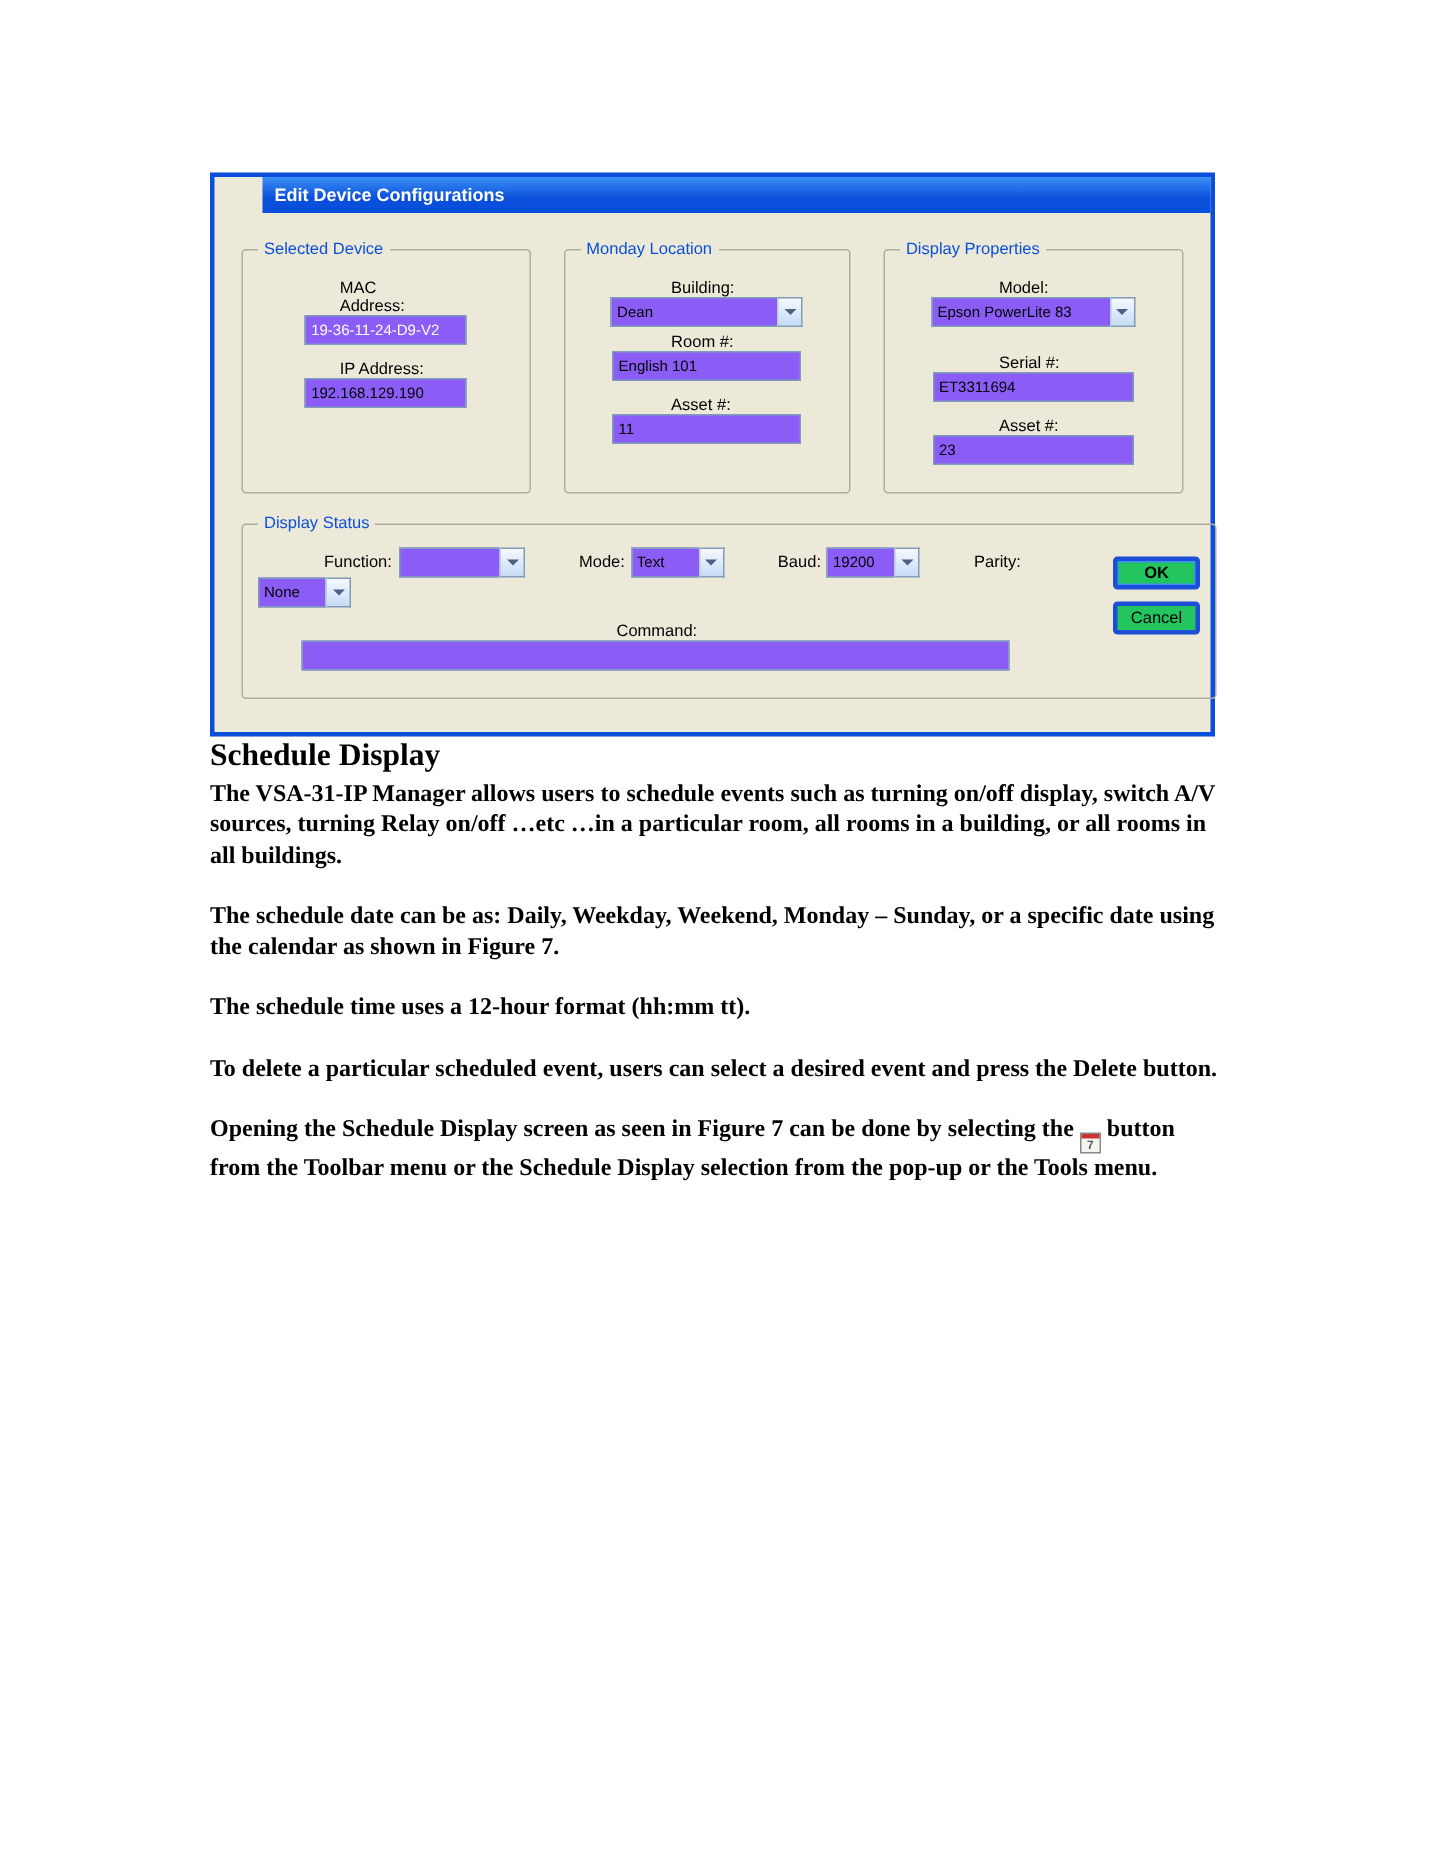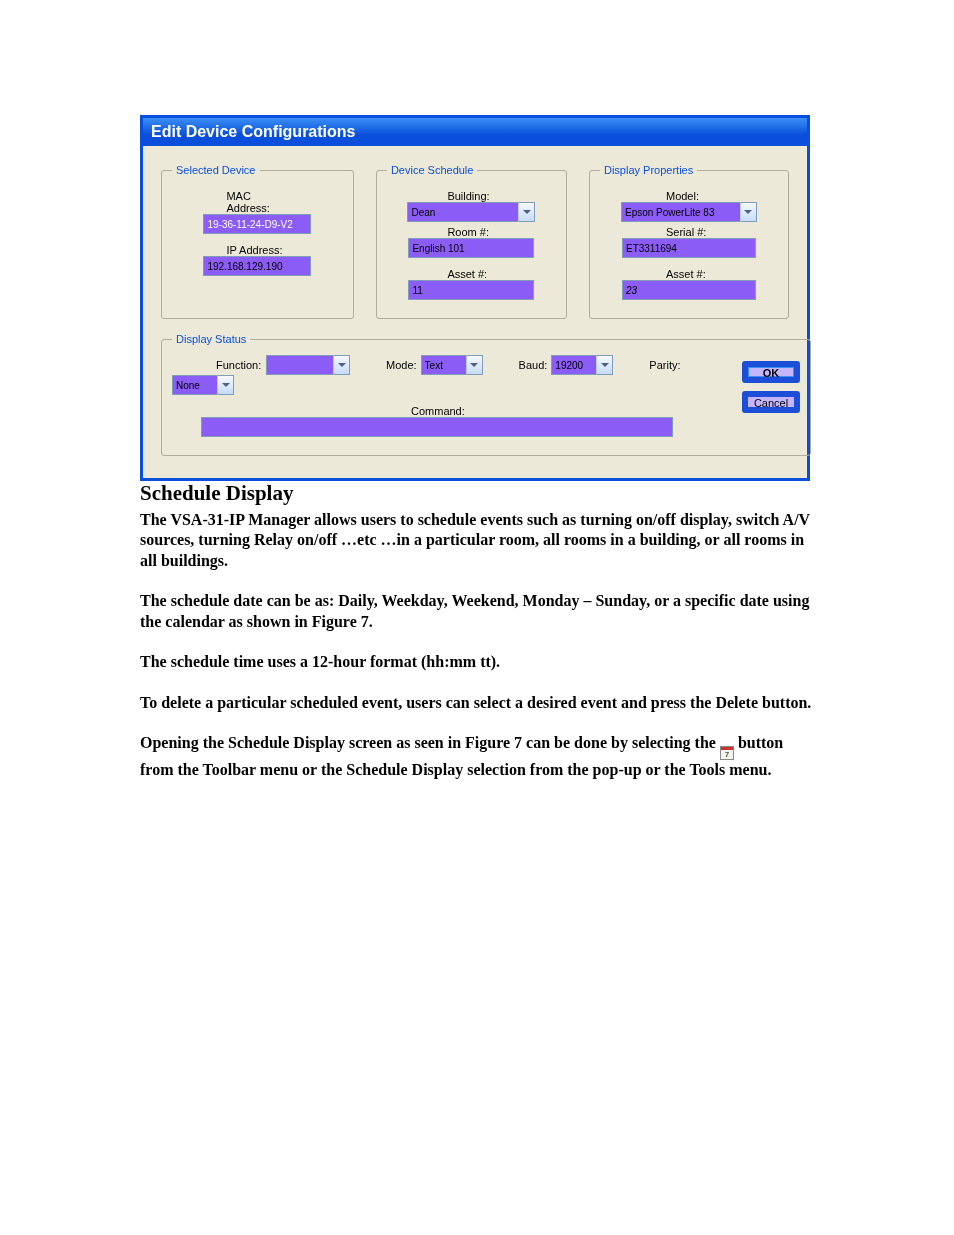--- a/index.html
+++ b/index.html
@@ -18,23 +18,24 @@
   .dialog {
     width: 670px;
     border: 3px solid #0a4fdb;
     background: #ece9d8;
     box-sizing: border-box;
   }
   .titlebar {
     background: linear-gradient(to bottom, #3b8ff5 0%, #0a4fdb 60%, #0a4fdb 100%);
     color: #fff;
     font-family: Tahoma, Arial, sans-serif;
-    font-size: 16px;
+    font-size: 12px;
     font-weight: bold;
     padding: 5px 8px;
+    margin-left: 32px;
   }
   .dialog-body {
     font-family: Tahoma, Arial, sans-serif;
     font-size: 11px;
     color: #000;
     padding: 18px 18px 22px 18px;
     position: relative;
   }
   .top-row {
     display: flex;
@@ -118,22 +119,22 @@
     top: 6px;
     display: flex;
     flex-direction: column;
     gap: 8px;
   }
   button.winbtn {
     font-family: Tahoma, Arial, sans-serif;
     font-size: 11px;
     width: 58px;
     height: 22px;
-    background: #c4b5fd;
-    border: 6px solid #1d4ed8;
+    background: #22c55e;
+    border: 3px solid #1d4ed8;
     border-radius: 3px;
     cursor: pointer;
     padding: 0;
   }
   button.winbtn.default {
     font-weight: bold;
     box-shadow: 0 0 0 1px #3b8ff5 inset;
   }
   .figure-caption {
     text-align: center;
@@ -189,21 +190,21 @@
             <span class="lab lab-58">MAC Address:</span>
             <input class="txt sel-input" style="width: 100px;" value="19-36-11-24-D9-V2">
           </div>
           <div class="row" style="margin-top:10px">
             <span class="lab lab-58">IP Address:</span>
             <input class="txt" style="width: 100px;" value="192.168.129.190">
           </div>
         </fieldset>
 
         <fieldset class="win fs-location">
-          <legend>Device Schedule</legend>
+          <legend>Monday Location</legend>
           <div class="row">
             <span class="lab lab-48">Building:</span>
             <span class="sel-wrap">
               <input class="txt" style="width: 104px;" value="Dean">
               <span class="dd-btn">
                   <span class="dd-arrow"></span>
                 </span>
             </span>
           </div>
           <div class="row" style="">
@@ -220,27 +221,27 @@
           <legend>Display Properties</legend>
           <div class="row">
             <span class="lab lab-46">Model:</span>
             <span class="sel-wrap">
               <input class="txt" style="width: 112px;" value="Epson PowerLite 83">
               <span class="dd-btn">
                   <span class="dd-arrow"></span>
                 </span>
             </span>
           </div>
-          <div class="row" style="margin-top:4px">
+          <div class="row" style="margin-top:18px">
             <span class="lab lab-46">Serial #:</span>
             <input class="txt" style="width: 126px;" value="ET3311694">
           </div>
           <div class="row" style="margin-top:10px">
             <span class="lab lab-46">Asset #:</span>
-            <input class="txt" style="width: 126px; font-style: italic;" value="23">
+            <input class="txt" style="width: 126px;" value="23">
           </div>
         </fieldset>
       </div>
 
       <fieldset class="win fs-status">
         <legend>Display Status</legend>
         <div style="position:relative">
           <div class="status-inner">
             <div class="status-flex" style="margin-bottom:10px">
               <span class="lab lab-func">Function:</span>

